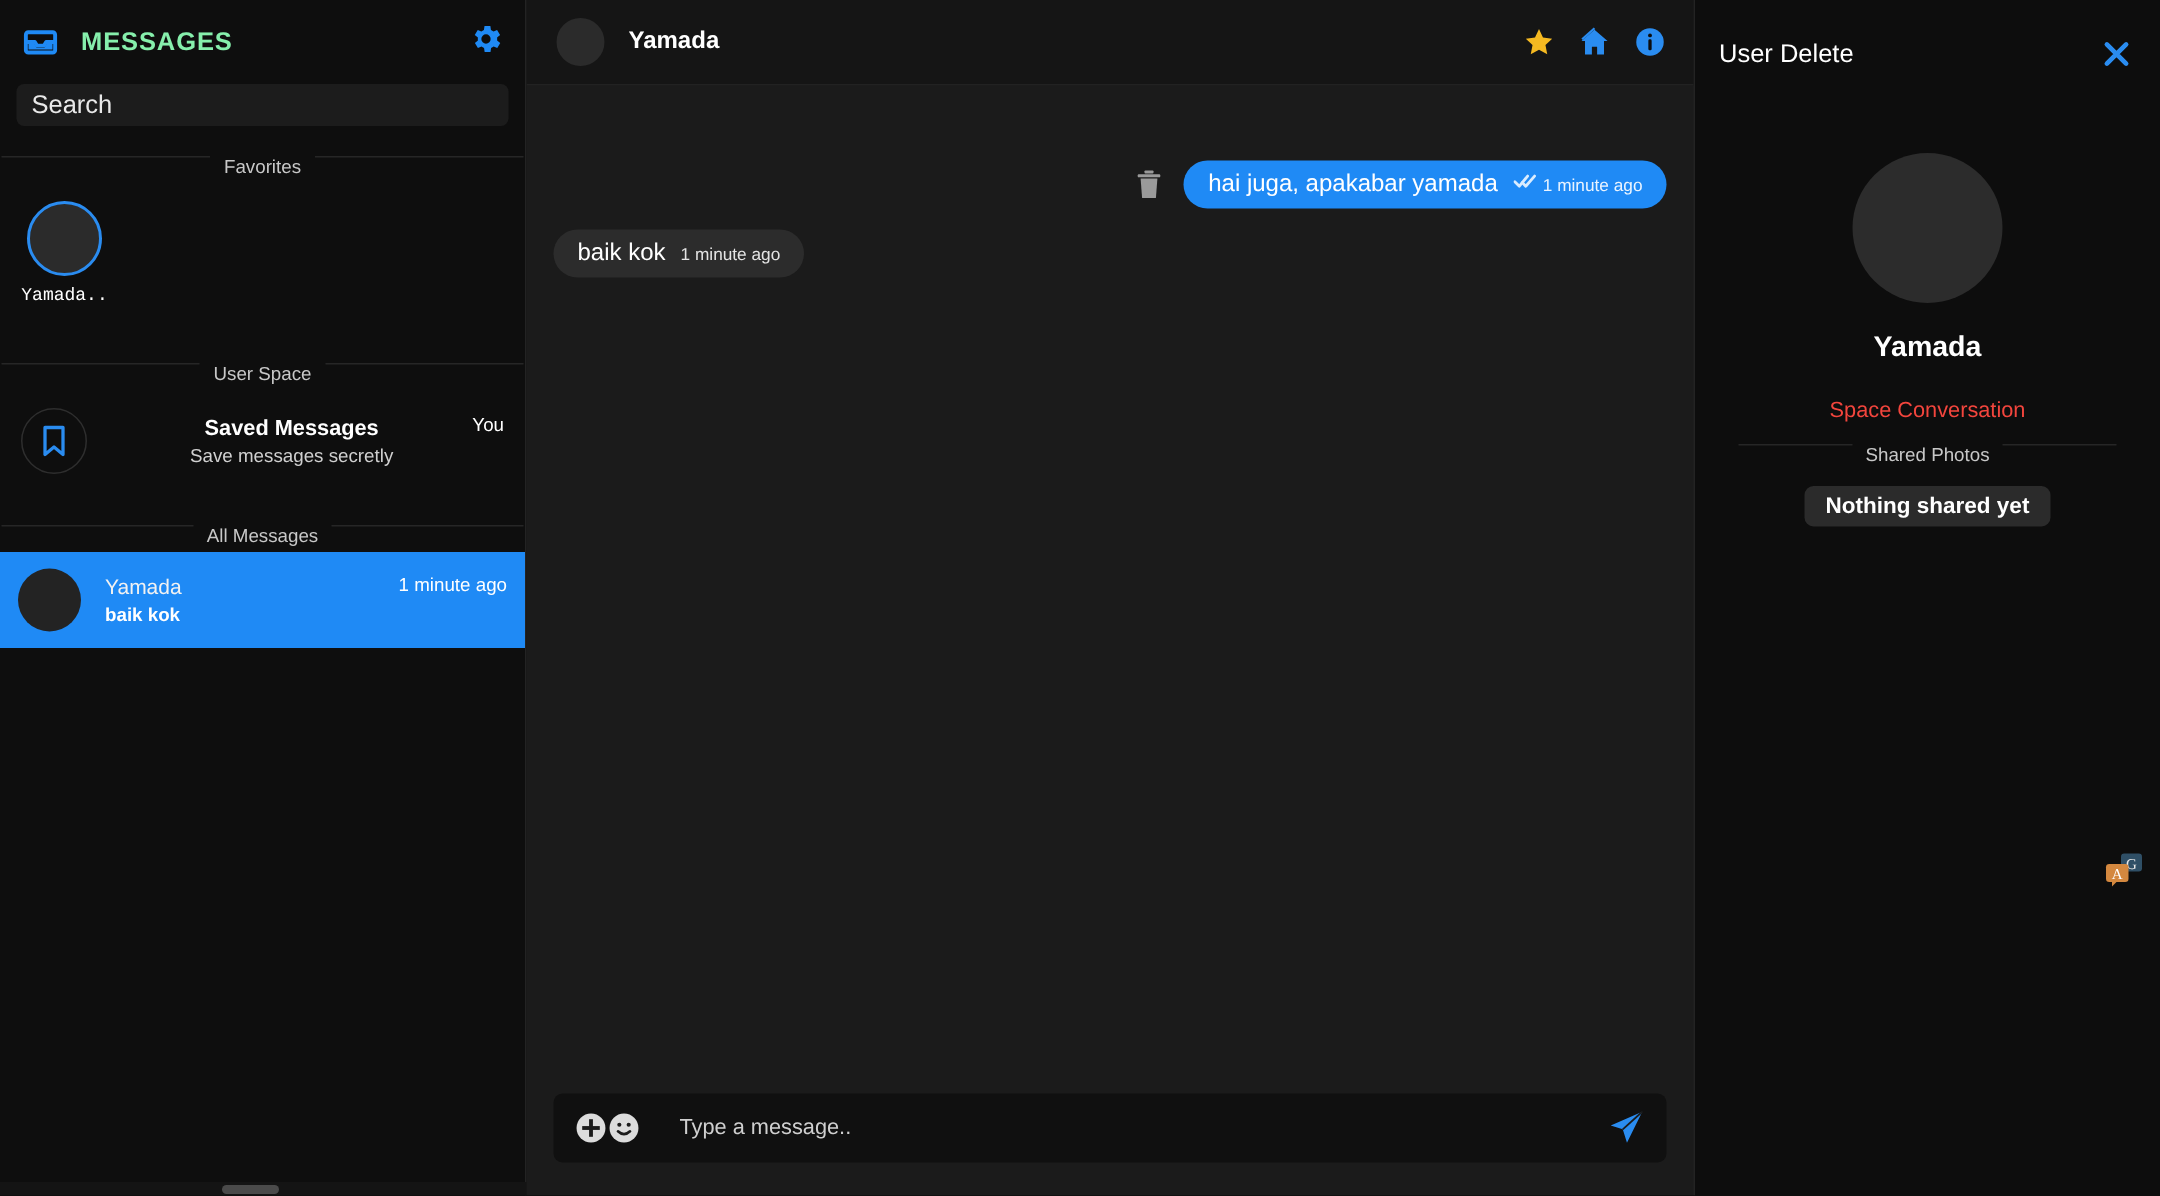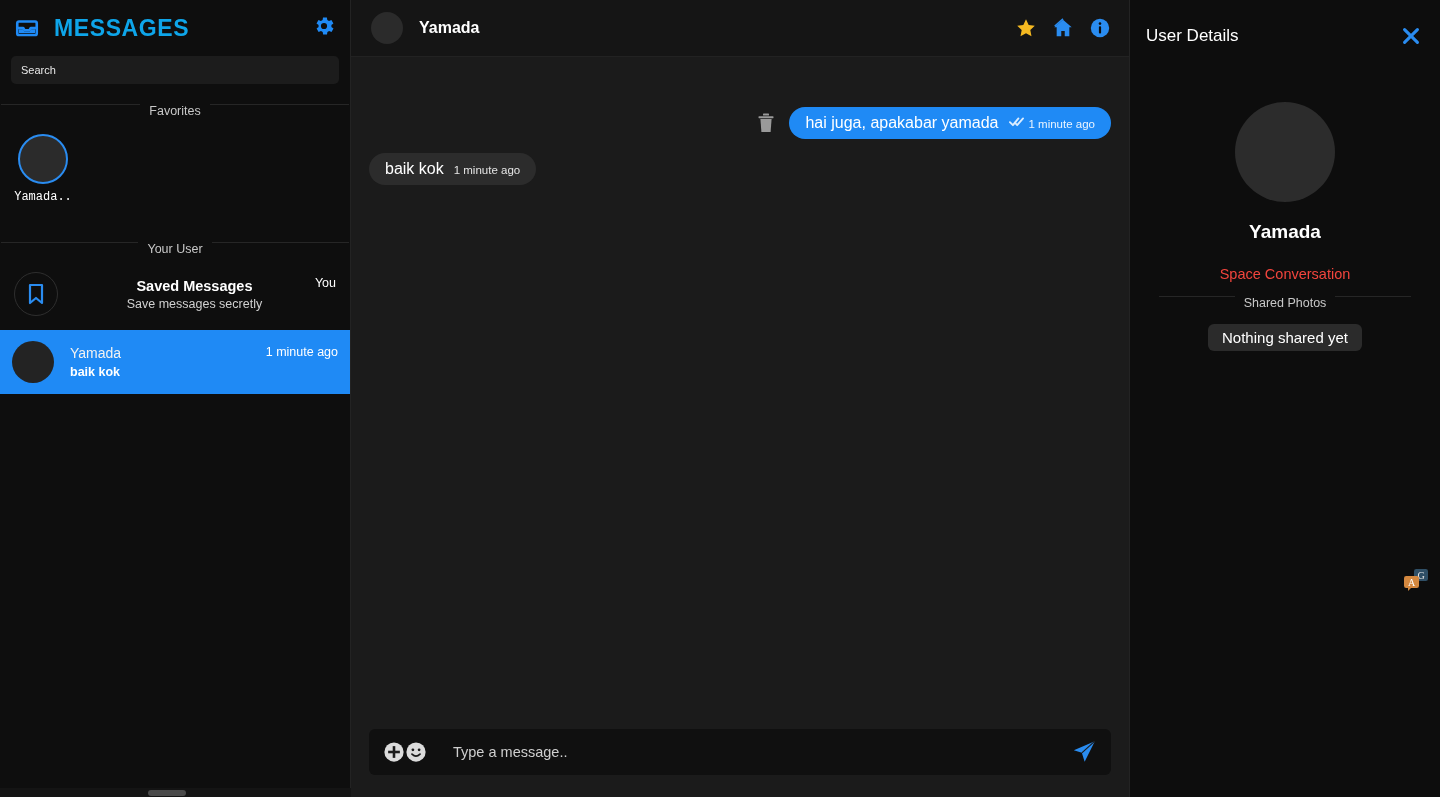--- a/index.html
+++ b/index.html
@@ -19,31 +19,31 @@
     display: flex; flex-direction: column;
     position: relative;
   }
   .sb-header {
     height: 56px; flex: 0 0 56px;
     display: flex; align-items: center;
     padding: 0 14px;
   }
   .inbox-icon { width: 26px; height: 26px; display:block; }
   .sb-title {
-    color: #0ea5e9; font-size: 23px; font-weight: bold;
+    color: #86efac; font-size: 17px; font-weight: bold;
     letter-spacing: 0.6px; margin-left: 14px; flex: 1;
   }
   .gear-btn { width: 24px; height: 24px; cursor: pointer; }
 
   .search-wrap { padding: 0 11px; }
   .search-input {
     width: 100%; height: 28px;
     background: #1c1c1c;
     border: none; border-radius: 5px;
-    color: #e8e8e8; font-size: 11px;
+    color: #e8e8e8; font-size: 17px;
     font-family: "Liberation Sans", sans-serif;
     padding: 0 10px; outline: none;
   }
   .search-input::placeholder { color: #e8e8e8; }
 
   .divider {
     display: flex; align-items: flex-start;
     padding: 0 1px; margin-top: 20px; margin-bottom: 4px;
     user-select: none;
   }
@@ -199,21 +199,21 @@
   }
   .det-delete {
     color: #f2453d; font-size: 14.5px;
     margin-top: 23px; cursor: pointer; display: inline-block;
   }
   .det-div { padding: 0 28px; margin-top: 13px; }
   .shared-empty {
     display: block; margin: 14px auto 0 auto;
     background: #2b2b2b; color: #ffffff;
     font-size: 15px; padding: 5px 14px;
-    border-radius: 6px; width: fit-content;
+    border-radius: 6px; width: fit-content; font-weight: bold;
   }
 
   .ext-badge {
     position: absolute; right: 9px; top: 566px;
     width: 30px; height: 30px; cursor: pointer;
   }
 </style>
 </head>
 <body>
 
@@ -248,37 +248,42 @@
 
     <div class="favorites">
       <div class="fav-item">
         <div class="fav-avatar"></div>
         <div class="fav-name">Yamada..</div>
       </div>
     </div>
 
     <div class="divider">
       <span class="line"></span>
-      <span class="dlabel">Your User</span>
+      <span class="dlabel">User Space</span>
       <span class="line"></span>
     </div>
 
     <div class="saved-row">
       <div class="saved-icon-circle">
         <svg width="20" height="24" viewBox="0 0 20 24" fill="none" stroke="#2a8cf0" stroke-width="2.2" stroke-linejoin="round">
           <path d="M4 3 h12 v18 l-6 -5 -6 5 Z"></path>
         </svg>
       </div>
       <div class="saved-text">
         <div class="saved-title">Saved Messages</div>
         <div class="saved-sub">Save messages secretly</div>
       </div>
       <div class="saved-you">You</div>
     </div>
 
+    <div class="divider">
+      <span class="line"></span>
+      <span class="dlabel">All Messages</span>
+      <span class="line"></span>
+    </div>
 
     <div class="conv-list">
       <div class="conv-item active">
         <div class="conv-avatar"></div>
         <div class="conv-body">
           <div class="conv-top">
             <span class="conv-name">Yamada</span>
             <span class="conv-time">1 minute ago</span>
           </div>
           <div class="conv-preview">baik kok</div>
@@ -374,21 +379,21 @@
             <path d="M22 2 10 12.8" stroke="#1b1b1b" stroke-width="1.1" fill="none"></path>
           </svg>
         </span>
       </div>
     </div>
   </main>
 
   <aside class="details">
 
     <div class="det-header">
-      <span class="det-title">User Details</span>
+      <span class="det-title">User Delete</span>
       <span>
         <svg class="close-btn" viewBox="0 0 24 24" stroke="#2a8cf0" stroke-width="3.4" stroke-linecap="round">
           <path d="M5 5 19 19 M19 5 5 19"></path>
         </svg>
       </span>
     </div>
 
     <div class="det-profile">
       <div class="det-avatar"></div>
       <div class="det-name">Yamada</div>

